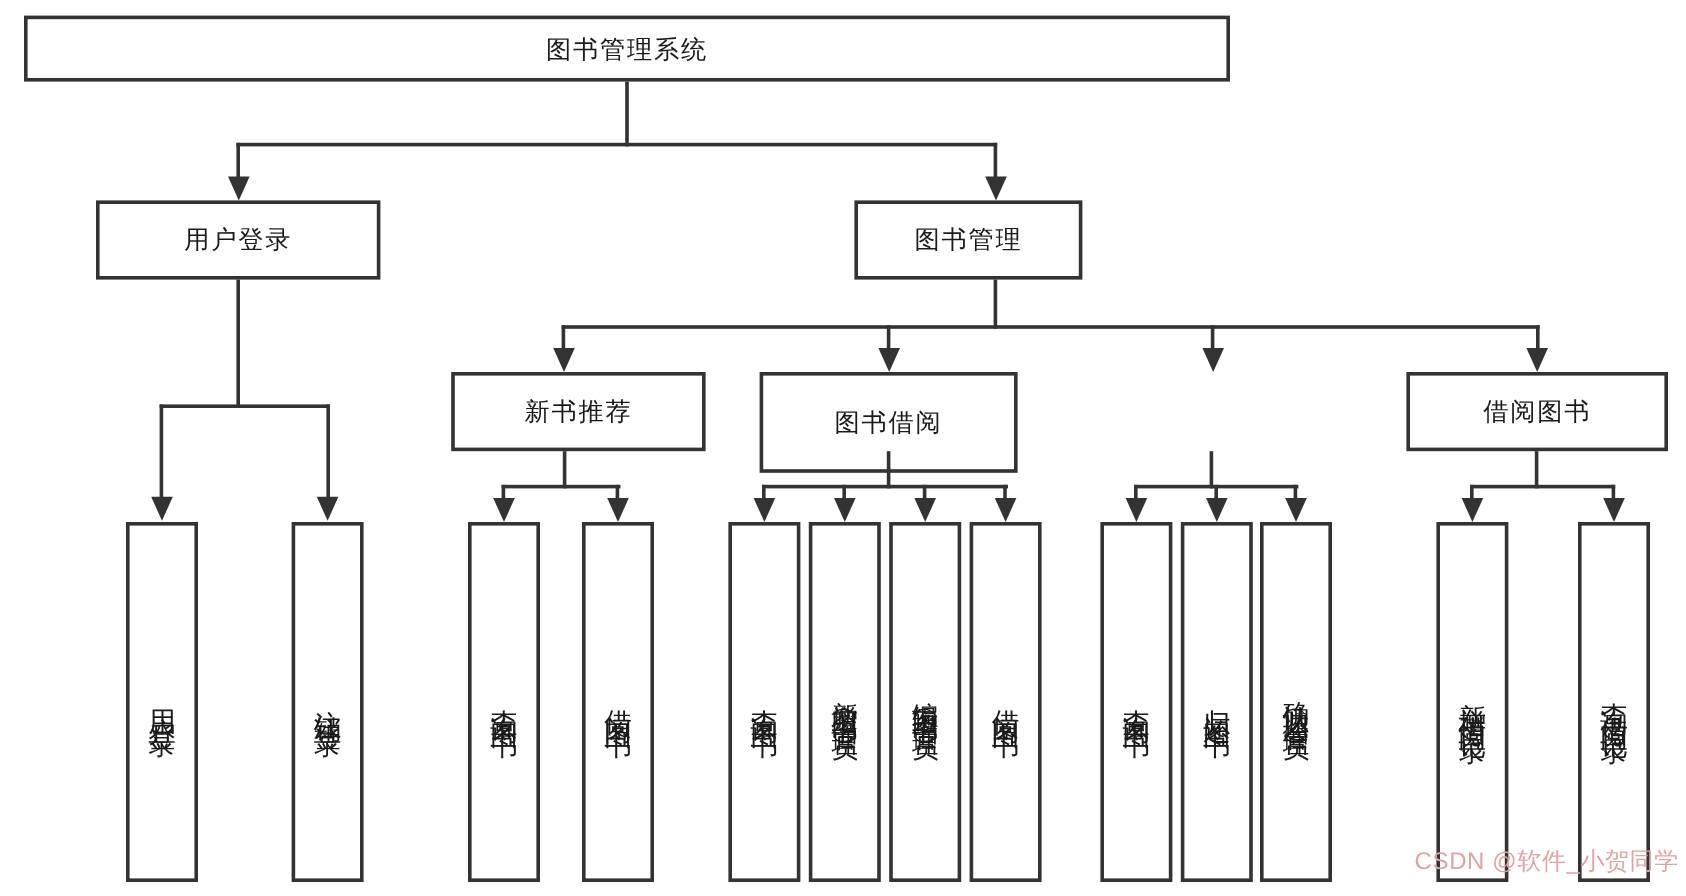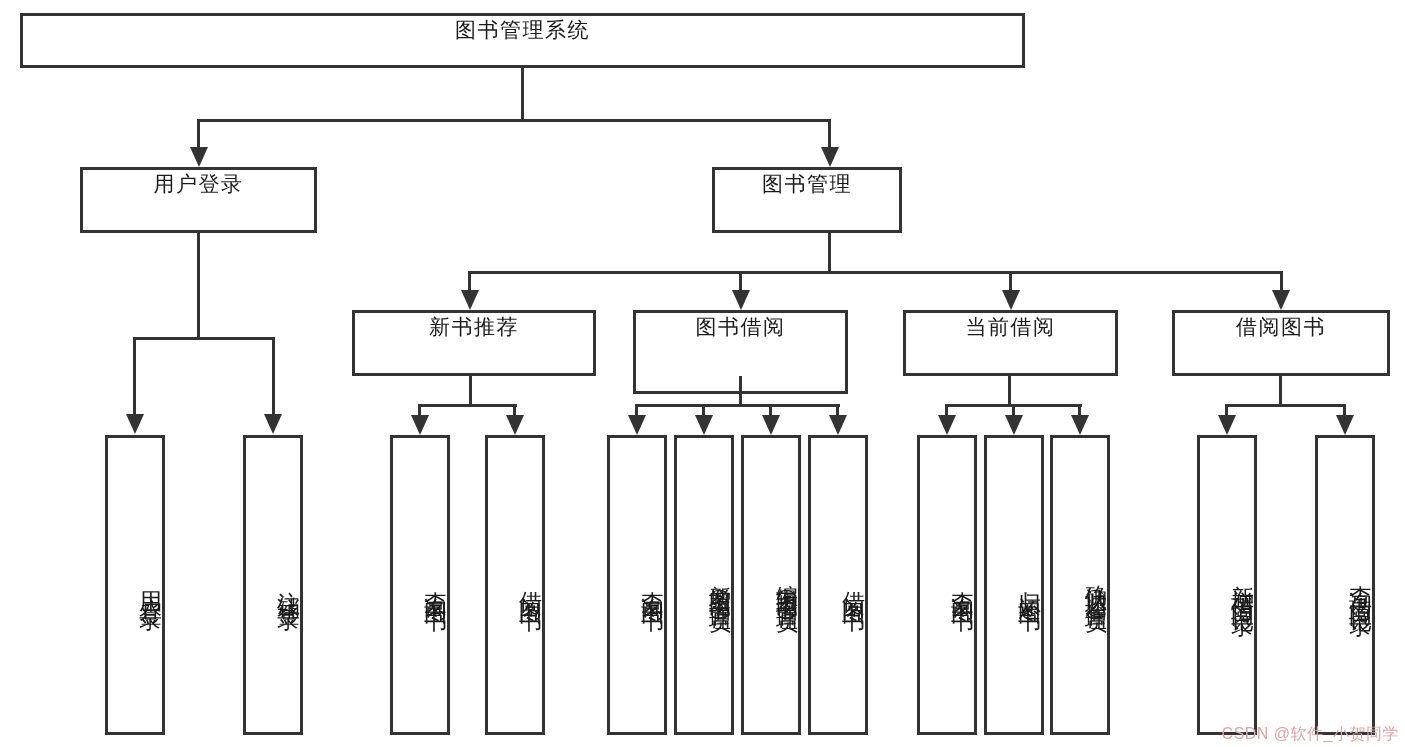--- a/index.html
+++ b/index.html
@@ -5,39 +5,39 @@
   html,body{margin:0;padding:0;background:#fff;}
   .canvas{
     position:relative;width:1405px;height:747px;overflow:hidden;
     background:var(--background,#ffffff);
     font-family:"Liberation Sans","DejaVu Sans",sans-serif;
     color:var(--text,#1a1a1a);
   }
   .box{
     position:absolute;box-sizing:border-box;background:#ffffff;
     border:3px solid var(--line,#333333);
-    display:flex;align-items:flex-start;justify-content:center;
+    display:flex;align-items:center;justify-content:center;
   }
   .h-label{font-size:21px;letter-spacing:1.5px;white-space:nowrap;}
   .leaf{
     writing-mode:vertical-rl;text-orientation:mixed;
     font-size:23px;letter-spacing:6px;line-height:1;
   }
   .leaf.tight{letter-spacing:4px;font-size:22px;}
   .vline,.hline{position:absolute;background:var(--line,#333333);}
   .vline{width:3px;}
   .hline{height:3px;}
   .arrow{
     position:absolute;width:0;height:0;
     border-left:9px solid transparent;border-right:9px solid transparent;
     border-top:20px solid var(--line,#333333);
   }
   .watermark{
-    position:absolute;right:6px;bottom:2px;z-index:5;
-    font-size:16px;letter-spacing:0.5px;white-space:nowrap;
+    position:absolute;right:6px;bottom:16px;z-index:5;
+    font-size:20px;letter-spacing:0.5px;white-space:nowrap;
     color:var(--watermark,#dfa3a3);
     margin-left:28px;
   }
 </style>
 </head>
 <body>
 
 <div class="canvas">
 
   <div class="box" style="left:20px;top:13px;width:1005px;height:55px">
@@ -45,31 +45,28 @@
   </div>
 
   <div class="box" style="left:80px;top:167px;width:237px;height:66px">
     <span class="h-label">用户登录</span>
   </div>
 
   <div class="box" style="left:712px;top:167px;width:190px;height:66px">
     <span class="h-label">图书管理</span>
   </div>
 
-  <div class="box" style="left:352px;top:310px;width:244px;height:66px">
+  <div class="box" style="left:376px;top:310px;width:212px;height:66px">
     <span class="h-label">新书推荐</span>
   </div>
 
   <div class="box" style="left:633px;top:310px;width:215px;height:84px">
     <span class="h-label">图书借阅</span>
   </div>
 
-  <div class="box" style="left:903px;top:310px;width:215px;height:66px">
-    <span class="h-label">当前借阅</span>
-  </div>
 
   <div class="box" style="left:1172px;top:310px;width:218px;height:66px">
     <span class="h-label">借阅图书</span>
   </div>
 
   <div class="box leaf" style="left:105px;top:435px;width:60px;height:300px">
     <span>用户登录</span>
   </div>
   <div class="box leaf" style="left:243px;top:435px;width:60px;height:300px">
     <span>注销登录</span>

